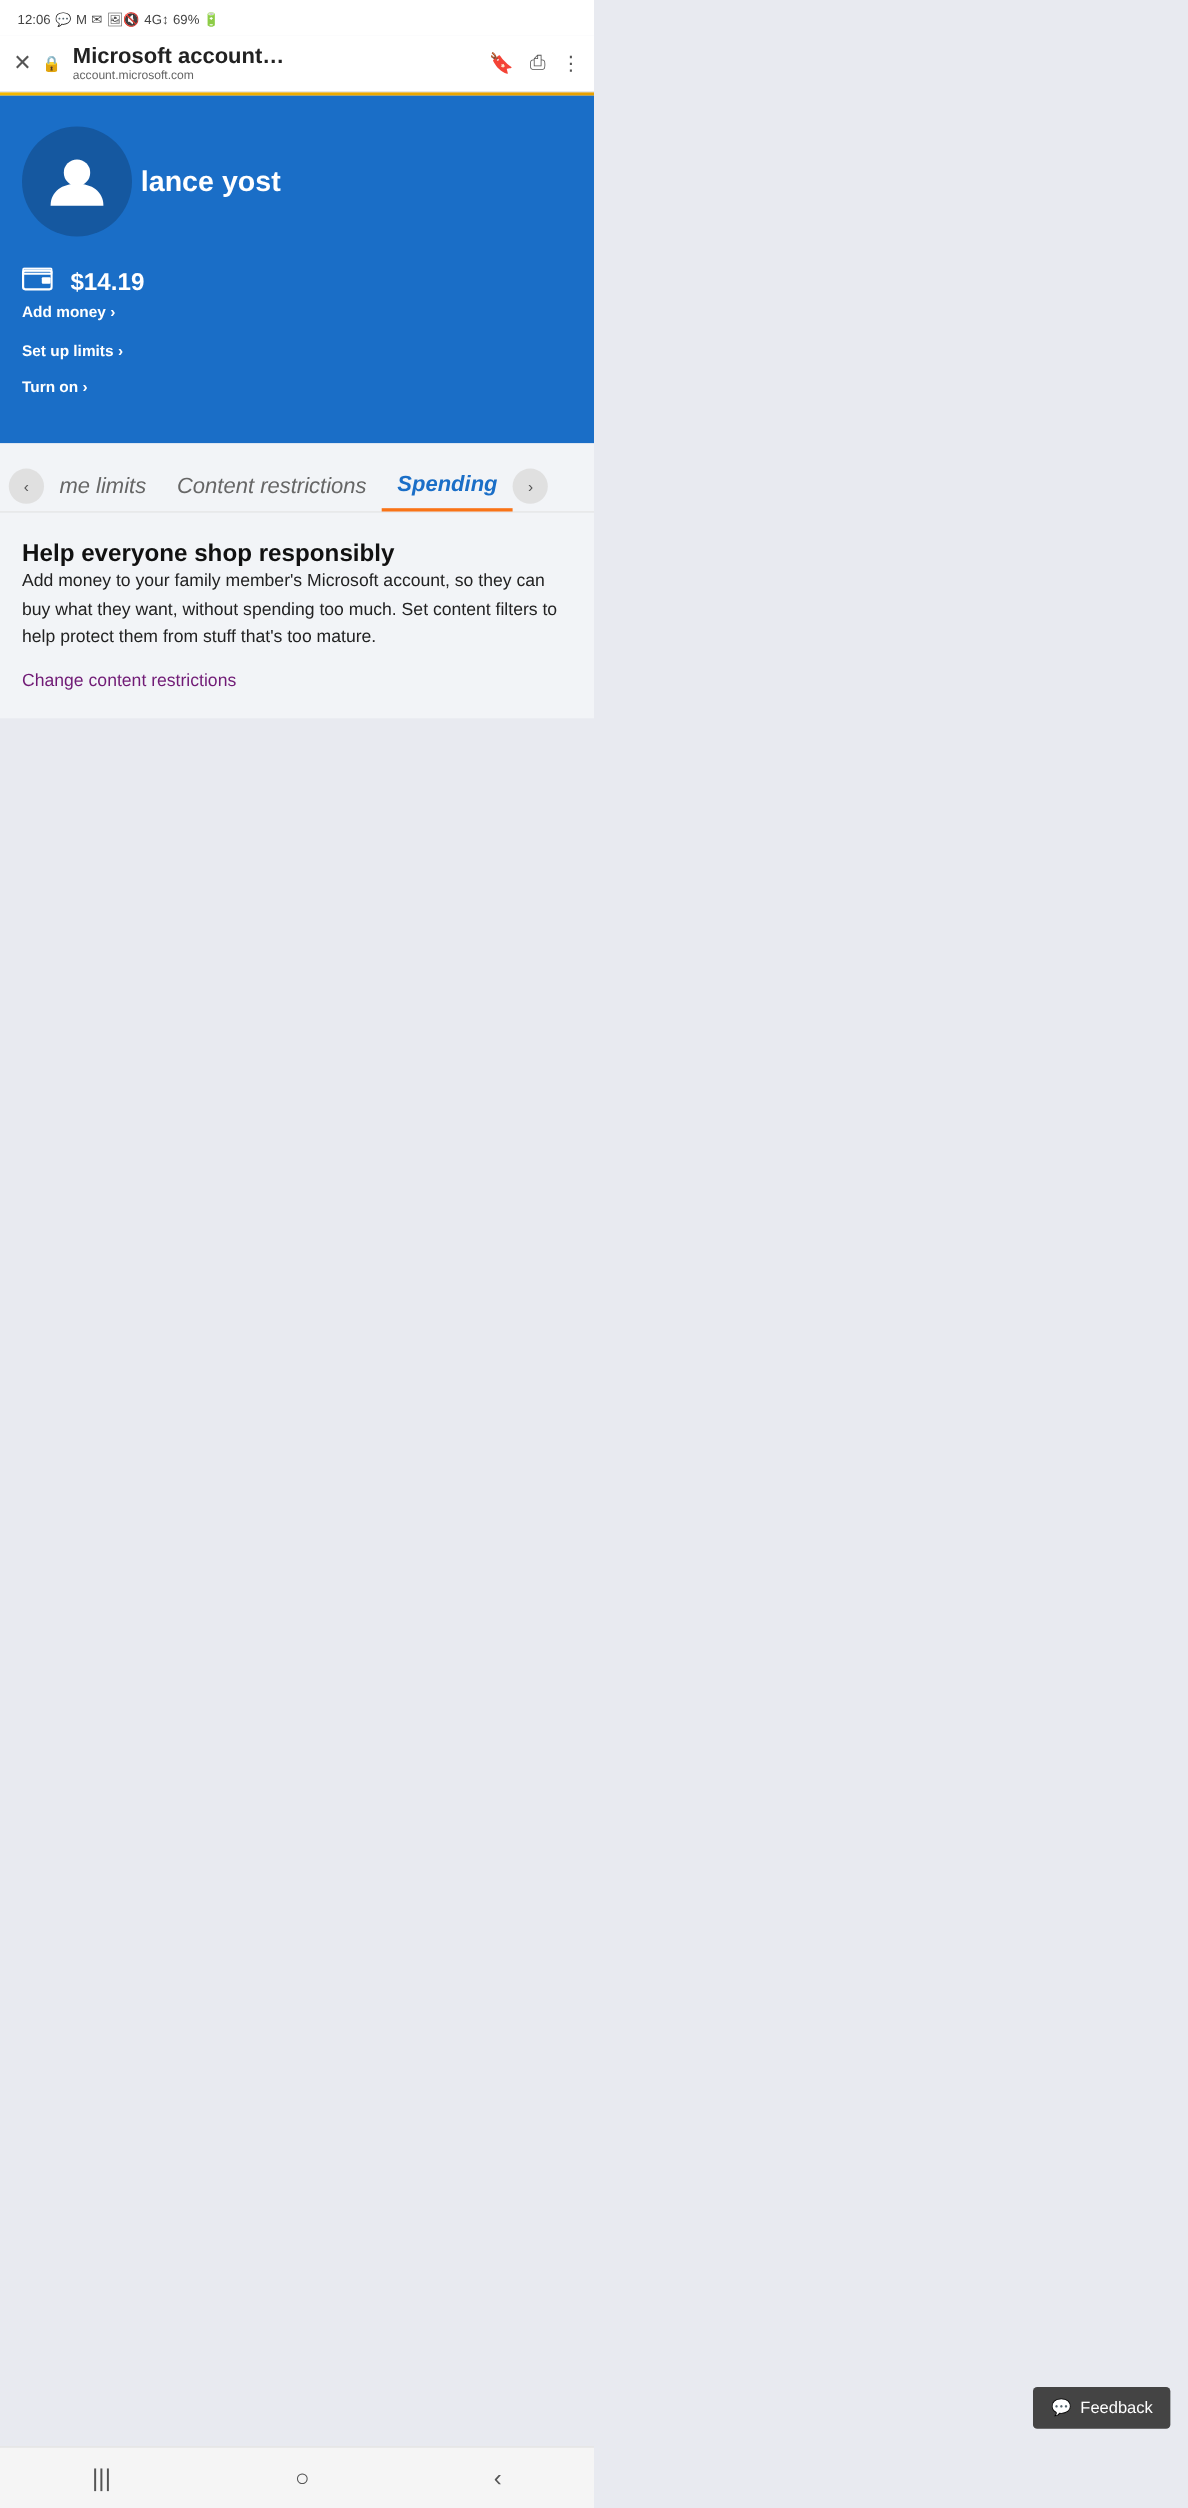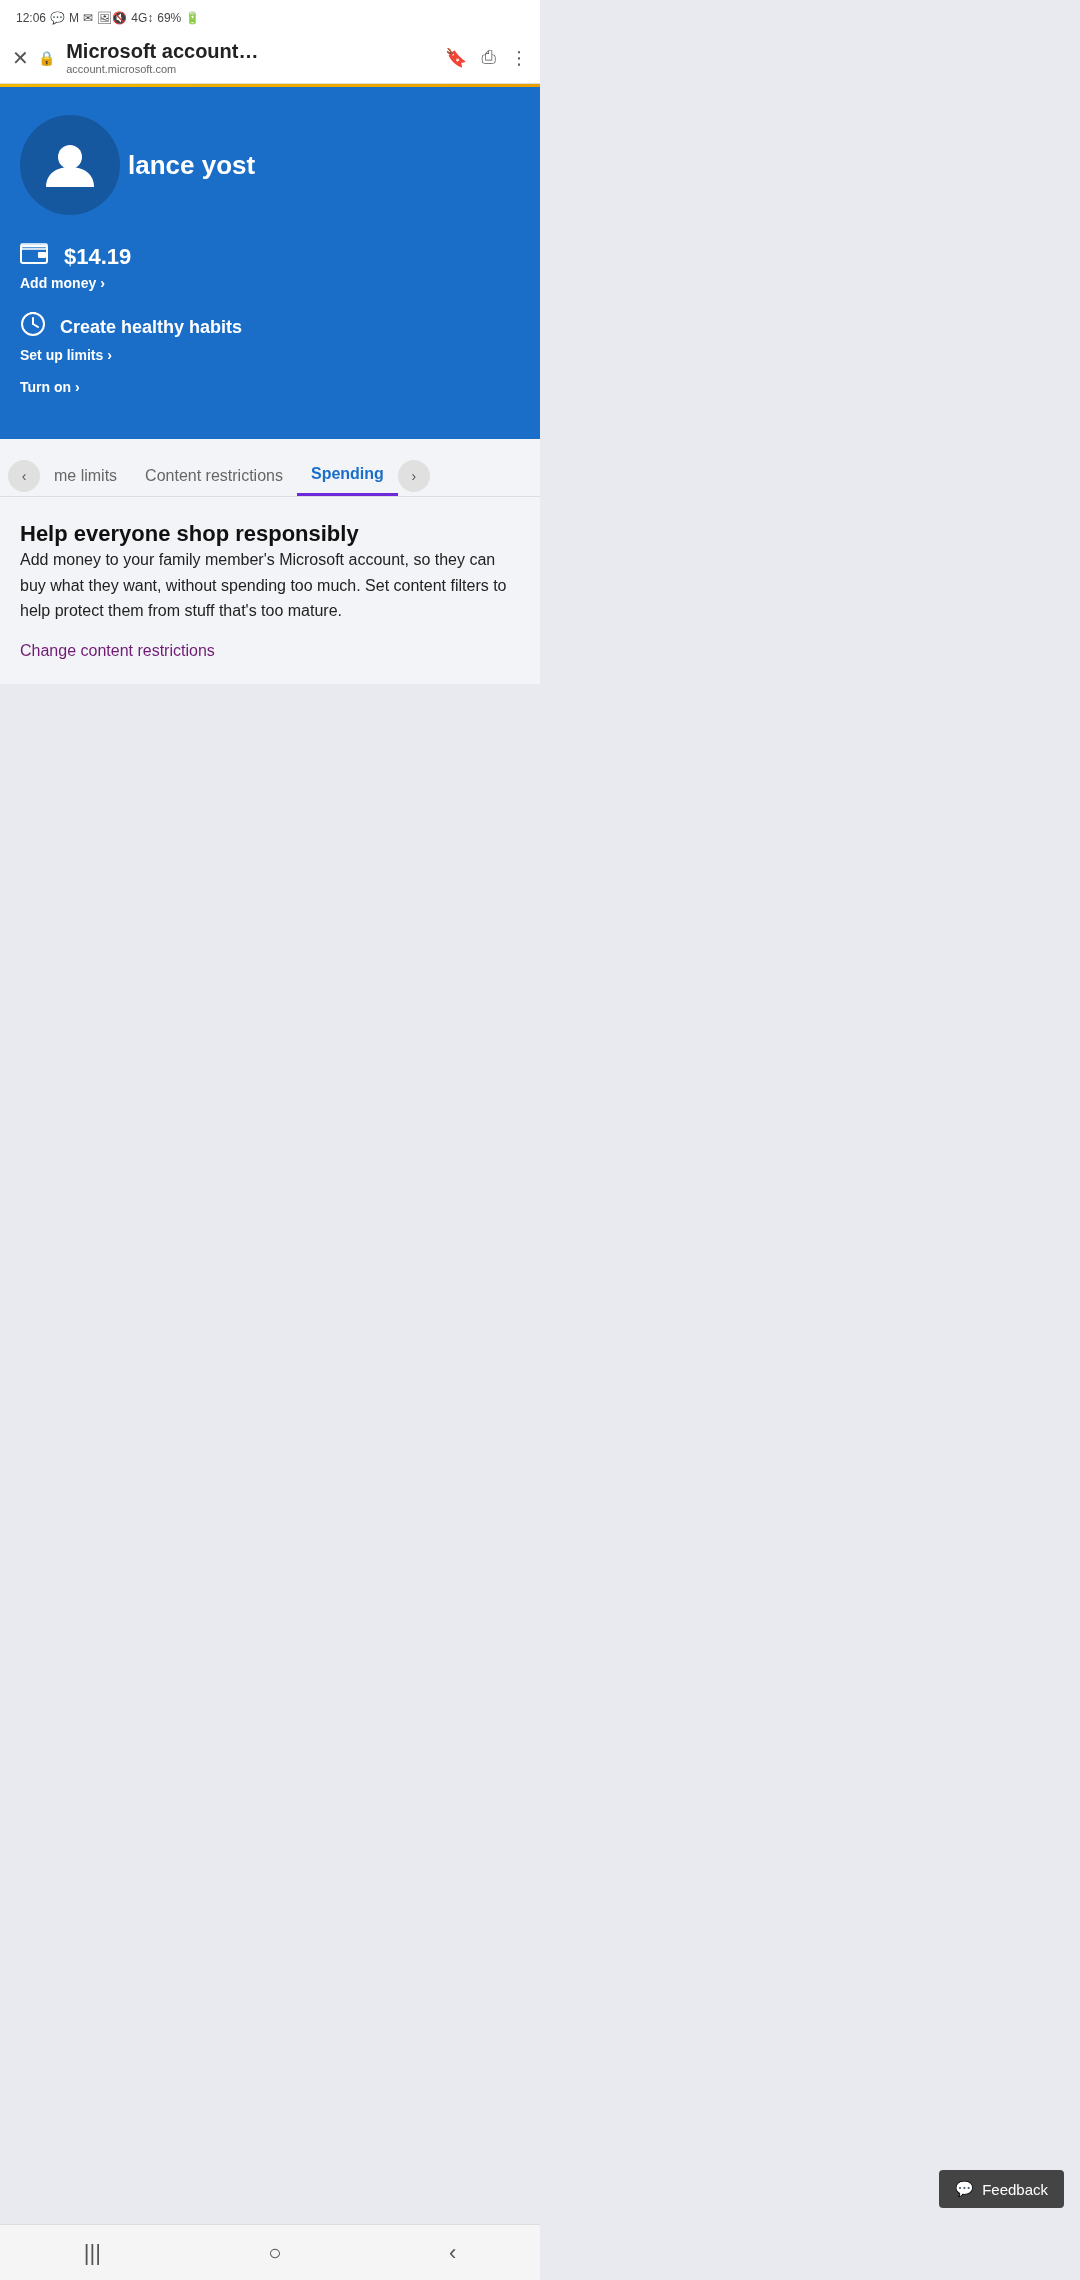--- a/index.html
+++ b/index.html
@@ -178,29 +178,30 @@
       display: flex;
       align-items: center;
       justify-content: center;
       font-size: 14px;
       color: #555;
       cursor: pointer;
       flex-shrink: 0;
     }
     .tab-item {
       padding: 10px 14px;
-      font-size: 16px;
+      font-size: 20px;
       color: #666;
       cursor: pointer;
       white-space: nowrap;
+      font-style: italic;
     }
     .tab-item.active {
       color: #1a6ec7;
       font-weight: 700;
-      border-bottom: 3px solid #6d28d9;
+      border-bottom: 3px solid #f97316;
     }
 
     
     .content-section {
       background: #f2f4f7;
       padding: 24px 20px;
     }
     .content-heading {
       font-size: 22px;
       font-weight: 600;
@@ -315,31 +316,20 @@
       </svg>
     </span>
     <span class="balance-amount">$14.19</span>
   </div>
   <div class="add-money-link">
     <span>Add money</span>
     <span>›</span>
   </div>
 
   <div class="feature-row">
-    <div class="feature-title-row">
-      <span class="feature-icon">
-        <svg width="26" height="26" viewBox="0 0 26 26" fill="none" xmlns="http://www.w3.org/2000/svg">
-          <circle cx="13" cy="13" r="11" stroke="white" stroke-width="2" fill="none"></circle>
-          <line x1="13" y1="7" x2="13" y2="13" stroke="white" stroke-width="2" stroke-linecap="round"></line>
-          <line x1="13" y1="13" x2="18" y2="16" stroke="white" stroke-width="2" stroke-linecap="round"></line>
-          <line x1="11" y1="2" x2="15" y2="2" stroke="white" stroke-width="2" stroke-linecap="round"></line>
-        </svg>
-      </span>
-      <span class="feature-title">Create healthy habits</span>
-    </div>
     <div class="feature-link">
       <span>Set up limits</span>
       <span>›</span>
     </div>
   </div>
 
   <div class="feature-row">
     <div class="feature-link">
       <span>Turn on</span>
       <span>›</span>

